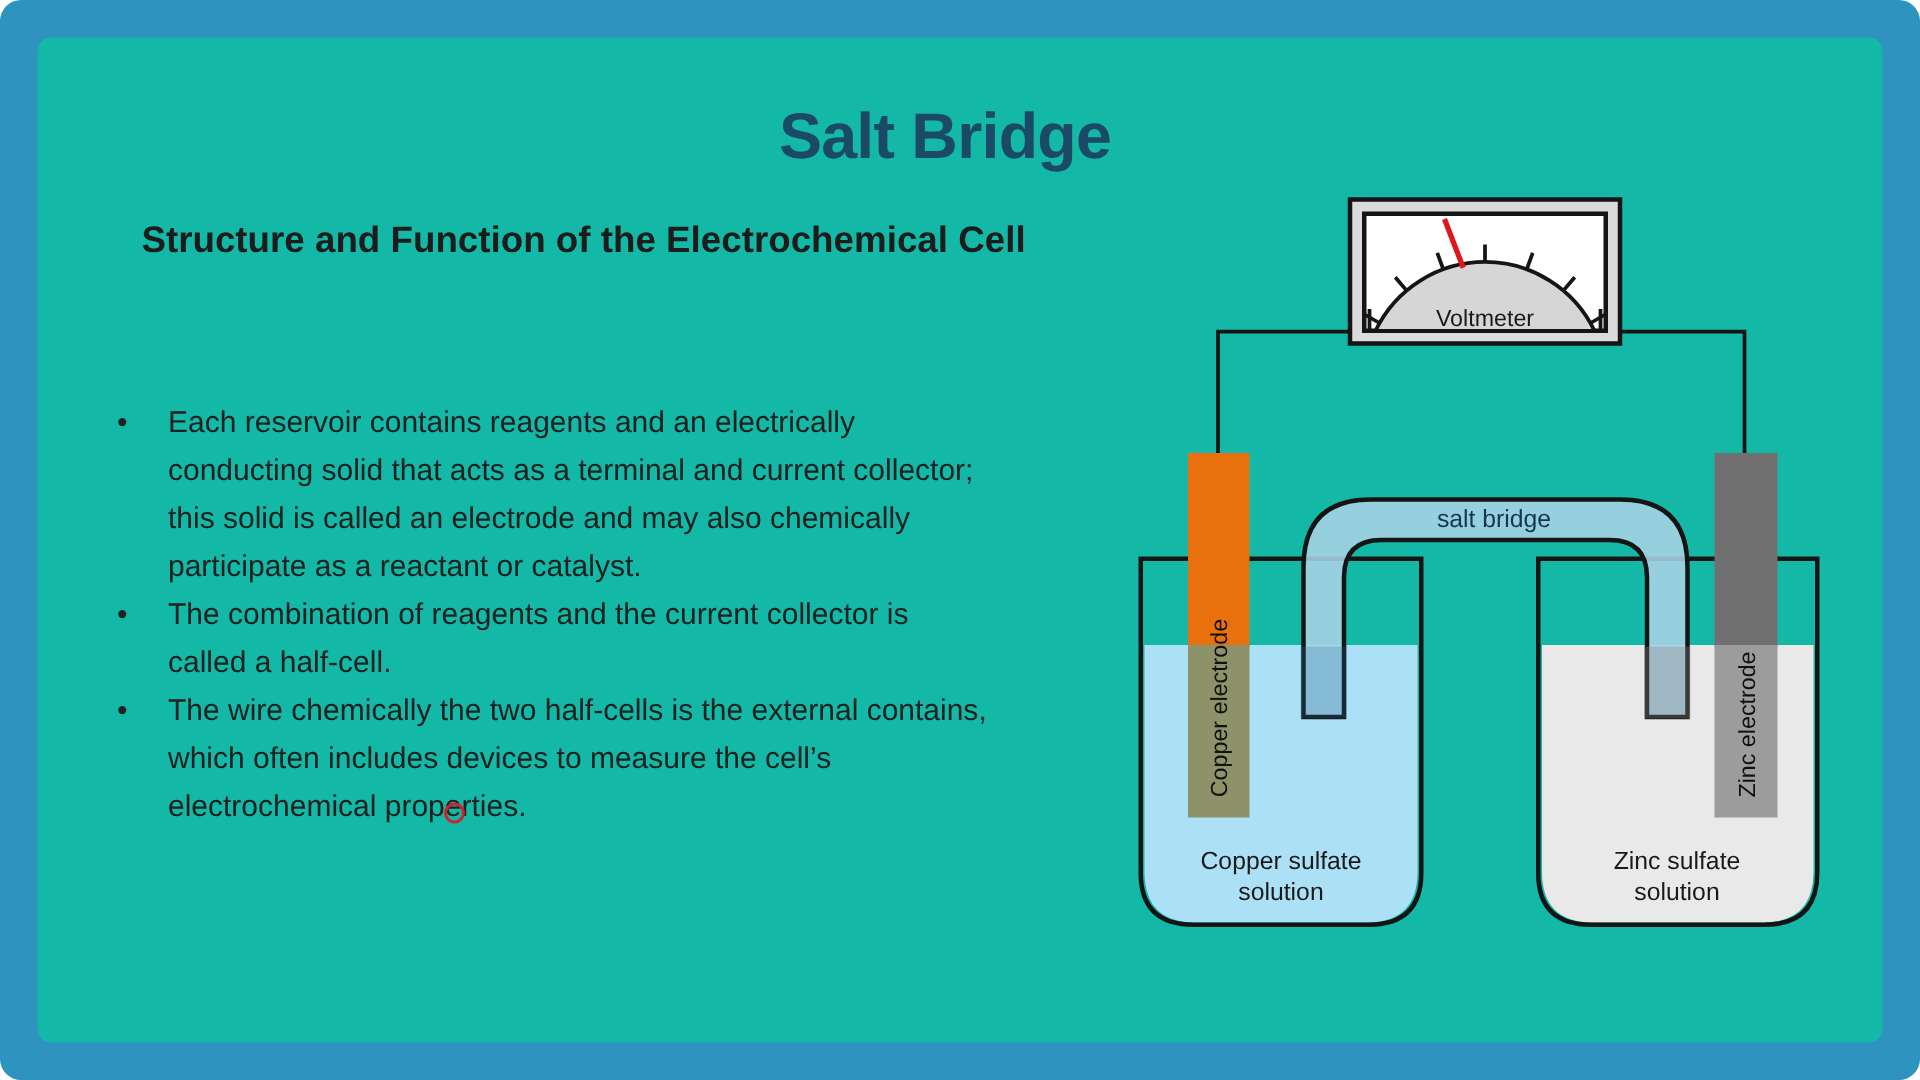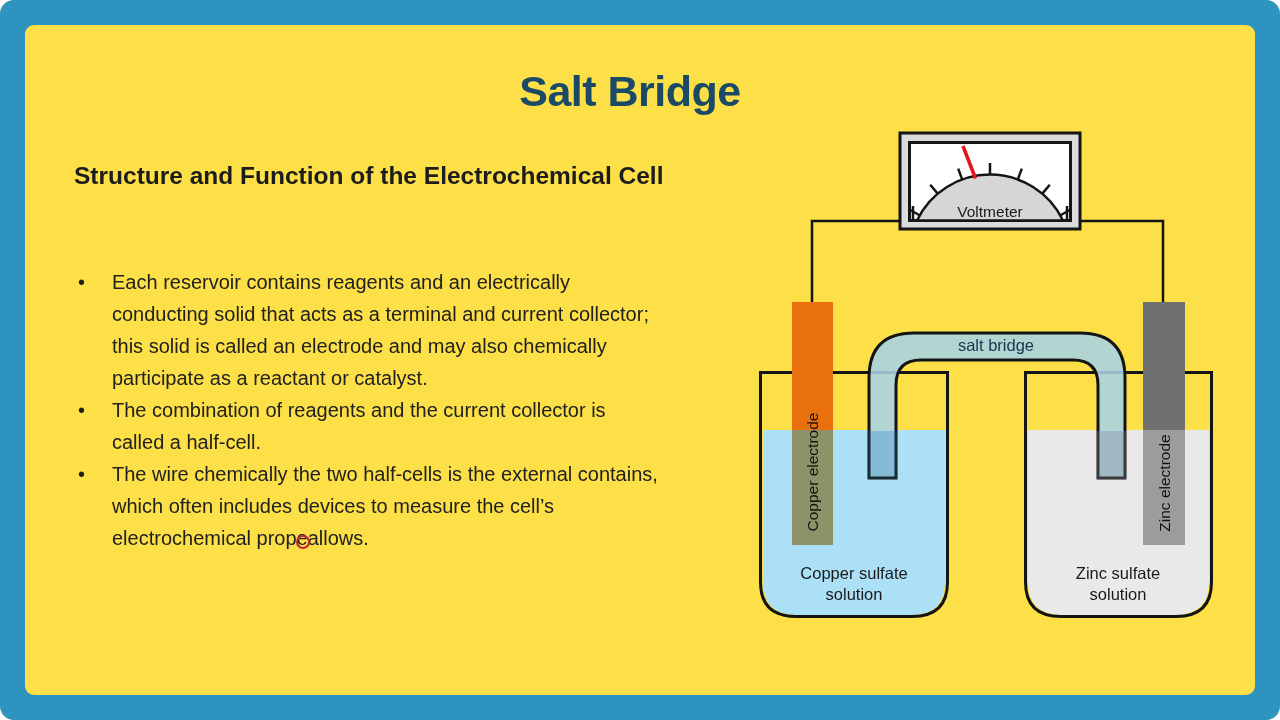--- a/index.html
+++ b/index.html
@@ -1,22 +1,22 @@
 <!DOCTYPE html>
 <html><head>
 <meta charset="utf-8">
 <style>
   html,body{margin:0;padding:0;background:#ffffff;}
   body{width:1280px;height:720px;overflow:hidden;font-family:"Liberation Sans",sans-serif;}
   .frame{position:absolute;left:0;top:0;width:1280px;height:720px;border-radius:14px;}
-  .content{position:absolute;left:25px;top:25px;width:1230px;height:670px;background:#fde047;border-radius:9px;}
+  .content{position:absolute;left:25px;top:25px;width:1230px;height:670px;background:#14b8a6;border-radius:9px;}
   .title{position:absolute;left:0;top:42px;width:1210px;margin:0;text-align:center;
          font-size:43px;font-weight:700;letter-spacing:-0.5px;}
-  .heading{position:absolute;left:49px;top:134px;width:630px;margin:0;
-           font-size:24.5px;font-weight:700;color:#1c1c1c;line-height:34px;}
+  .heading{position:absolute;left:49px;top:119px;width:630px;margin:0;
+           font-size:24.5px;font-weight:700;color:#1c1c1c;line-height:34px;text-align:center;}
   ul.bullets{position:absolute;left:49px;top:241px;width:585px;margin:0;padding:0;
              list-style:none;font-size:20px;line-height:32px;color:#212121;}
   ul.bullets li{position:relative;padding-left:38px;margin:0;}
   ul.bullets li::before{content:"\2022";position:absolute;left:4px;top:0;}
   .b{font-weight:400;}
   .mark{position:relative;}
   .mark::after{content:"";position:absolute;left:-1px;top:8px;width:10px;height:10px;
                border:2px solid #C9252D;border-radius:50%;}
   svg text{font-family:"Liberation Sans",sans-serif;}
   .diagram{position:absolute;left:710px;top:80px;}
@@ -27,21 +27,21 @@
 <div class="frame" style="background: rgb(46, 147, 190);">
   <div class="content">
 
     <h1 class="title" style="color: rgb(26, 74, 102);">Salt Bridge</h1>
 
     <h2 class="heading">Structure and Function of the Electrochemical Cell</h2>
 
     <ul class="bullets">
         <li><span>Each reservoir contains reagents and an electrically conducting solid that acts as a terminal and current collector; this solid is called an </span><span class="b">electrode</span><span> and may also chemically participate as a reactant or catalyst.</span></li>
         <li><span>The combination of reagents and the current collector is called a </span><span class="b">half-cell</span><span>.</span></li>
-        <li><span>The wire chemically the two half-cells is the </span><span class="b">external contains</span><span>, which often includes devices to measure the cell’s electrochemical prop</span><span class="mark">e</span><span>allows.</span></li>
+        <li><span>The wire chemically the two half-cells is the </span><span class="b">external contains</span><span>, which often includes devices to measure the cell’s electrochemical prop</span><span class="mark">e</span><span>rties.</span></li>
       </ul>
 
     <svg class="diagram" width="540" height="560" viewBox="735 105 540 560">
 
       <path d="M 763 430 H 945 V 581 Q 945 615 911 615 H 797 Q 763 615 763 581 Z" fill="#ABE0F7"></path>
       <path d="M 1028 430 H 1209 V 581 Q 1209 615 1175 615 H 1062 Q 1028 615 1028 581 Z" fill="#E9E9E9"></path>
 
       <path d="M 760.5 372.5 H 947.5 V 582 Q 947.5 616.5 912 616.5 H 796 Q 760.5 616.5 760.5 582 Z" fill="none" stroke="#141414" stroke-width="3"></path>
       <path d="M 1025.5 372.5 H 1211.5 V 582 Q 1211.5 616.5 1176 616.5 H 1061 Q 1025.5 616.5 1025.5 582 Z" fill="none" stroke="#141414" stroke-width="3"></path>
 

